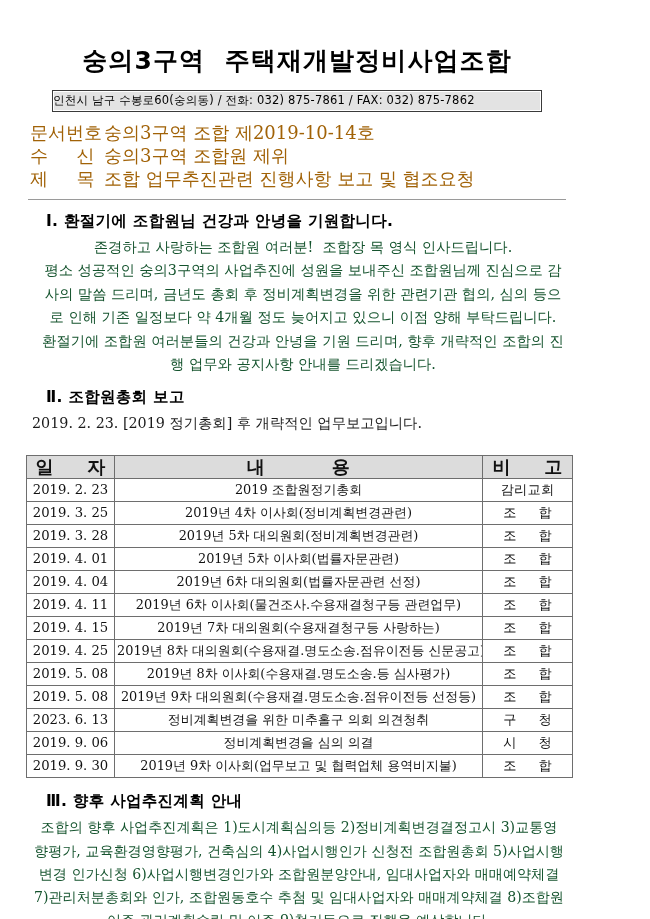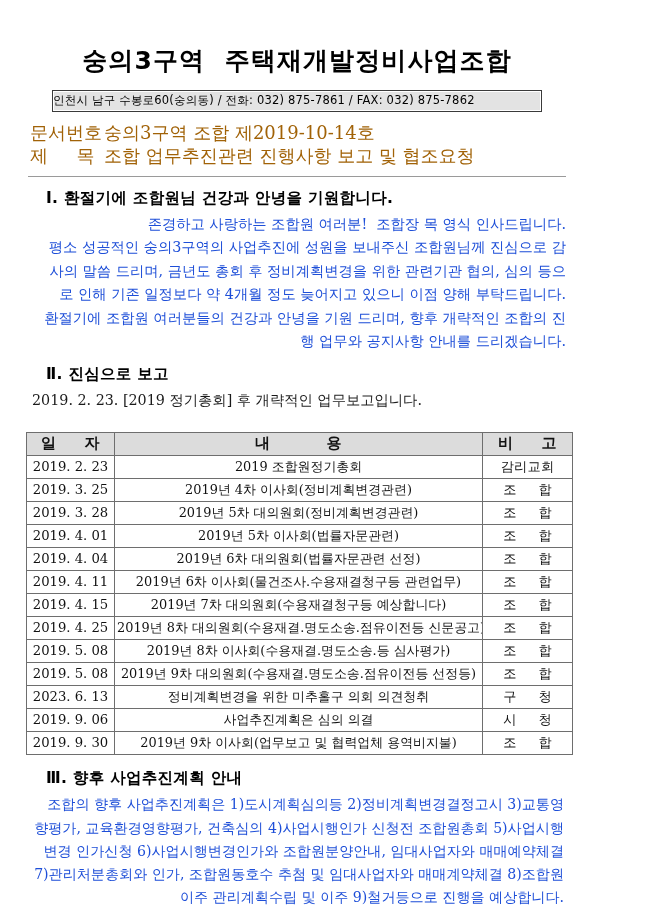--- a/index.html
+++ b/index.html
@@ -80,22 +80,22 @@
     font-size: 15.5px;
     line-height: 22px;
     letter-spacing: 0.3px;
     color: #000;
     white-space: pre;
   }
   .para {
     margin: 0 2px 0 14px;
     font-size: 14.3px;
     line-height: 23.4px;
-    color: #1d4ed8;
-    text-align: right;
+    color: #14532d;
+    text-align: center;
   }
   .para-line {
     white-space: pre-wrap;
   }
   .lead-in {
     margin: 2px 2px 20px 6px;
     font-size: 14.3px;
     line-height: 23px;
     white-space: pre;
   }
@@ -117,21 +117,21 @@
     line-height: 17px;
     text-align: center;
     vertical-align: middle;
     white-space: pre;
     overflow: hidden;
   }
   .report-table thead th {
     background: #dcdcdc;
     font-family: "DejaVu Sans", "Liberation Sans", sans-serif;
     font-weight: bold;
-    font-size: 15px;
+    font-size: 18px;
     letter-spacing: 0.4px;
   }
   .col-date { width: 88px; }
   .col-content { width: 368px; }
   .col-note { width: 90px; }
   .cell-content { font-size: 12.9px; }
   .cell-note { letter-spacing: 0.2px; }
 
   .sec3 {
     margin-top: 12px;
@@ -147,34 +147,35 @@
 <body>
 
 <div class="page">
 
   <h1 class="doc-title">숭의3구역  주택재개발정비사업조합</h1>
 
   <div class="addr-bar">인천시 남구 수봉로60(숭의동) / 전화: 032) 875-7861 / FAX: 032) 875-7862</div>
 
   <ul class="meta-list">
     <li class="meta-row"><span class="meta-label">문서번호</span><span>숭의3구역 조합 제2019-10-14호</span></li>
+    <li class="meta-row"><span class="meta-label">수     신</span><span>숭의3구역 조합원 제위</span></li>
     <li class="meta-row"><span class="meta-label">제     목</span><span>조합 업무추진관련 진행사항 보고 및 협조요청</span></li>
   </ul>
 
   <div class="rule"></div>
 
   <div>
     <h2 class="sec-head">Ⅰ. 환절기에 조합원님 건강과 안녕을 기원합니다.</h2>
     <p class="para para-line">존경하고 사랑하는 조합원 여러분!  조합장 목 영식 인사드립니다.</p>
     <p class="para">평소 성공적인 숭의3구역의 사업추진에 성원을 보내주신 조합원님께 진심으로 감사의 말씀 드리며, 금년도 총회 후 정비계획변경을 위한 관련기관 협의, 심의 등으로 인해 기존 일정보다 약 4개월 정도 늦어지고 있으니 이점 양해 부탁드립니다.</p>
     <p class="para">환절기에 조합원 여러분들의 건강과 안녕을 기원 드리며, 향후 개략적인 조합의 진행 업무와 공지사항 안내를 드리겠습니다.</p>
   </div>
 
   <div>
-    <h2 class="sec-head">Ⅱ. 진심으로 보고</h2>
+    <h2 class="sec-head">Ⅱ. 조합원총회 보고</h2>
     <p class="lead-in">2019. 2. 23. [2019 정기총회] 후 개략적인 업무보고입니다.</p>
 
     <table class="report-table">
       <colgroup>
         <col class="col-date">
         <col class="col-content">
         <col class="col-note">
       </colgroup>
       <thead>
         <tr>
@@ -209,21 +210,21 @@
             <td class="cell-content">2019년 6차 대의원회(법률자문관련 선정)</td>
             <td class="cell-note">조     합</td>
           </tr>
           <tr>
             <td class="cell-date">2019. 4. 11</td>
             <td class="cell-content">2019년 6차 이사회(물건조사.수용재결청구등 관련업무)</td>
             <td class="cell-note">조     합</td>
           </tr>
           <tr>
             <td class="cell-date">2019. 4. 15</td>
-            <td class="cell-content">2019년 7차 대의원회(수용재결청구등 예상합니다)</td>
+            <td class="cell-content">2019년 7차 대의원회(수용재결청구등 사랑하는)</td>
             <td class="cell-note">조     합</td>
           </tr>
           <tr>
             <td class="cell-date">2019. 4. 25</td>
             <td class="cell-content">2019년 8차 대의원회(수용재결.명도소송.점유이전등 신문공고)</td>
             <td class="cell-note">조     합</td>
           </tr>
           <tr>
             <td class="cell-date">2019. 5. 08</td>
             <td class="cell-content">2019년 8차 이사회(수용재결.명도소송.등 심사평가)</td>
@@ -234,21 +235,21 @@
             <td class="cell-content">2019년 9차 대의원회(수용재결.명도소송.점유이전등 선정등)</td>
             <td class="cell-note">조     합</td>
           </tr>
           <tr>
             <td class="cell-date">2023. 6. 13</td>
             <td class="cell-content">정비계획변경을 위한 미추홀구 의회 의견청취</td>
             <td class="cell-note">구     청</td>
           </tr>
           <tr>
             <td class="cell-date">2019. 9. 06</td>
-            <td class="cell-content">사업추진계획은 심의 의결</td>
+            <td class="cell-content">정비계획변경을 심의 의결</td>
             <td class="cell-note">시     청</td>
           </tr>
           <tr>
             <td class="cell-date">2019. 9. 30</td>
             <td class="cell-content">2019년 9차 이사회(업무보고 및 협력업체 용역비지불)</td>
             <td class="cell-note">조     합</td>
           </tr>
         </tbody>
     </table>
   </div>

